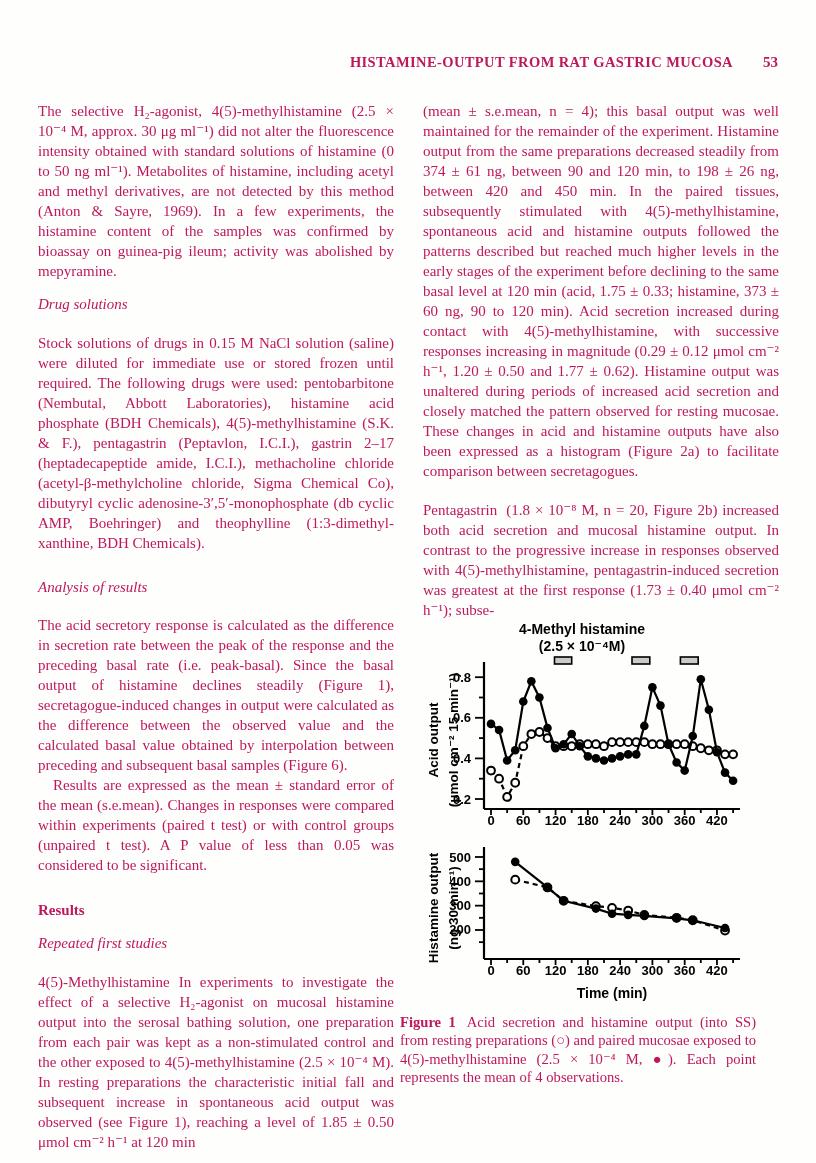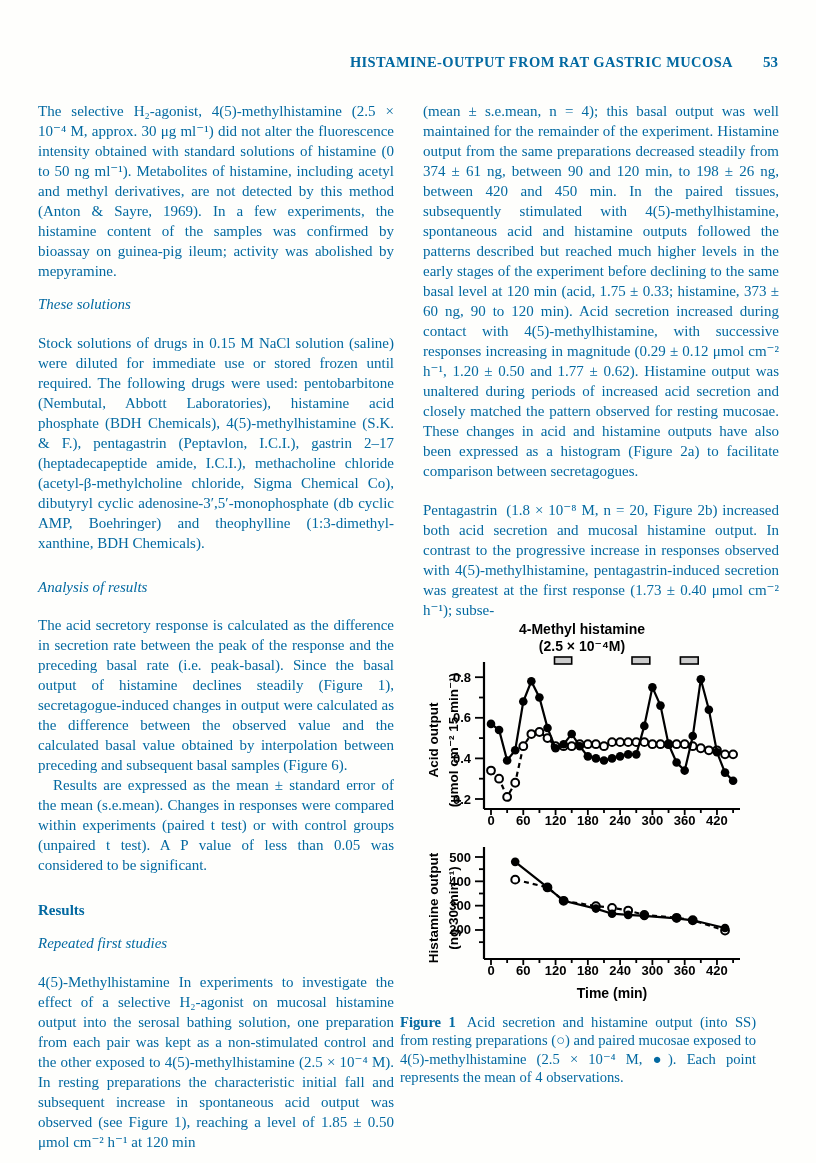--- a/index.html
+++ b/index.html
@@ -1,18 +1,18 @@
 <!DOCTYPE html>
 <html><head>
 <meta charset="utf-8">
 <style>
   html,body{margin:0;padding:0;background:#ffffff;}
   .page{
     position:relative;width:816px;height:1163px;background:#fefefc;
-    font-family:"Liberation Serif","DejaVu Serif",serif;color:#0369a1;overflow:hidden;
+    font-family:"Liberation Serif","DejaVu Serif",serif;color:#be185d;overflow:hidden;
   }
   .header{
     position:absolute;top:54px;left:38px;width:740px;
     display:flex;justify-content:flex-end;align-items:baseline;
     font-weight:bold;font-size:14.5px;
   }
   .running-title{letter-spacing:0.4px;}
   .page-number{margin-left:30px;font-size:15px;}
   .col{position:absolute;width:356px;top:101px;}
   .col-left{left:38px;}
@@ -40,21 +40,21 @@
 
 <div class="page">
 
   <div class="header">
     <span class="running-title">HISTAMINE-OUTPUT FROM RAT GASTRIC MUCOSA</span>
     <span class="page-number">53</span>
   </div>
 
   <div class="col col-left">
     <p>The selective H₂-agonist, 4(5)-methylhistamine (2.5 × 10⁻⁴ M, approx. 30 μg ml⁻¹) did not alter the fluorescence intensity obtained with standard solutions of histamine (0 to 50 ng ml⁻¹). Metabolites of histamine, including acetyl and methyl derivatives, are not detected by this method (Anton &amp; Sayre, 1969). In a few experiments, the histamine content of the samples was confirmed by bioassay on guinea-pig ileum; activity was abolished by mepyramine.</p>
-    <div class="sec-italic h-drug">These solutions</div>
+    <div class="sec-italic h-drug">Drug solutions</div>
     <p class="p-after-h">Stock solutions of drugs in 0.15 M NaCl solution (saline) were diluted for immediate use or stored frozen until required. The following drugs were used: pentobarbitone (Nembutal, Abbott Laboratories), histamine acid phosphate (BDH Chemicals), 4(5)-methylhistamine (S.K. &amp; F.), pentagastrin (Peptavlon, I.C.I.), gastrin 2–17 (heptadecapeptide amide, I.C.I.), methacholine chloride (acetyl-β-methylcholine chloride, Sigma Chemical Co), dibutyryl cyclic adenosine-3′,5′-monophosphate (db cyclic AMP, Boehringer) and theophylline (1:3-dimethyl-xanthine, BDH Chemicals).</p>
     <div class="sec-italic h-analysis">Analysis of results</div>
     <p class="p-after-h">The acid secretory response is calculated as the difference in secretion rate between the peak of the response and the preceding basal rate (i.e. peak-basal). Since the basal output of histamine declines steadily (Figure 1), secretagogue-induced changes in output were calculated as the difference between the observed value and the calculated basal value obtained by interpolation between preceding and subsequent basal samples (Figure 6).</p>
     <p class="indent">Results are expressed as the mean ± standard error of the mean (s.e.mean). Changes in responses were compared within experiments (paired t test) or with control groups (unpaired t test). A P value of less than 0.05 was considered to be significant.</p>
     <div class="h-results">Results</div>
     <div class="sec-italic h-repeated">Repeated first studies</div>
     <p class="p-after-h"><span class="lead-italic">4(5)-Methylhistamine</span><span>In experiments to investigate the effect of a selective H₂-agonist on mucosal histamine output into the serosal bathing solution, one preparation from each pair was kept as a non-stimulated control and the other exposed to 4(5)-methylhistamine (2.5 × 10⁻⁴ M). In resting preparations the characteristic initial fall and subsequent increase in spontaneous acid output was observed (see Figure 1), reaching a level of 1.85 ± 0.50 μmol cm⁻² h⁻¹ at 120 min</span></p>
   </div>
 
   <div class="col col-right">

